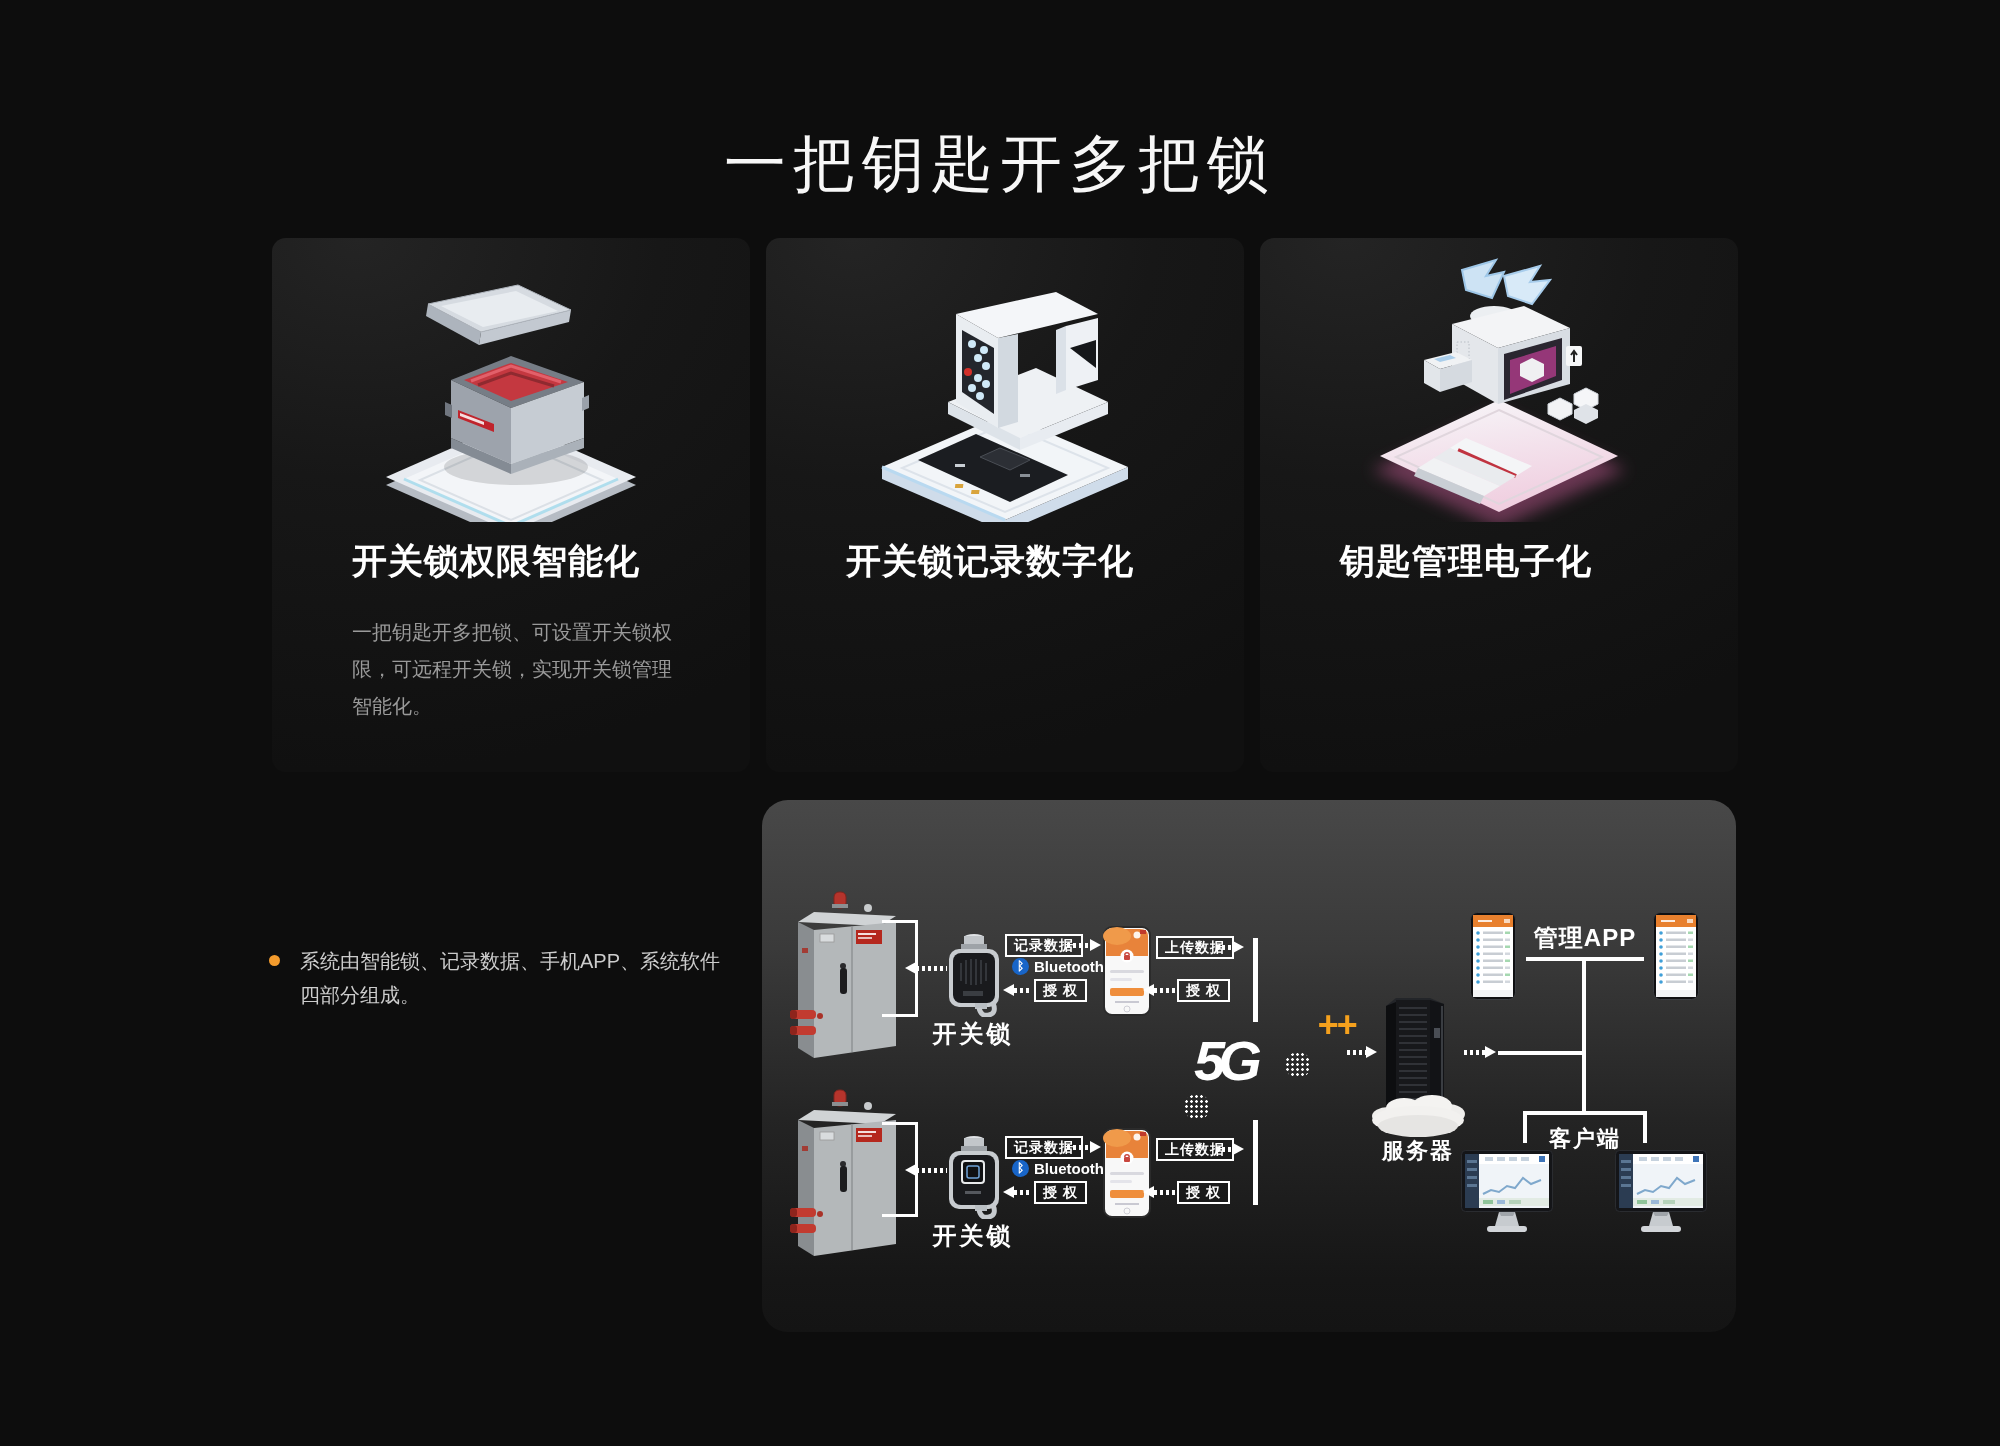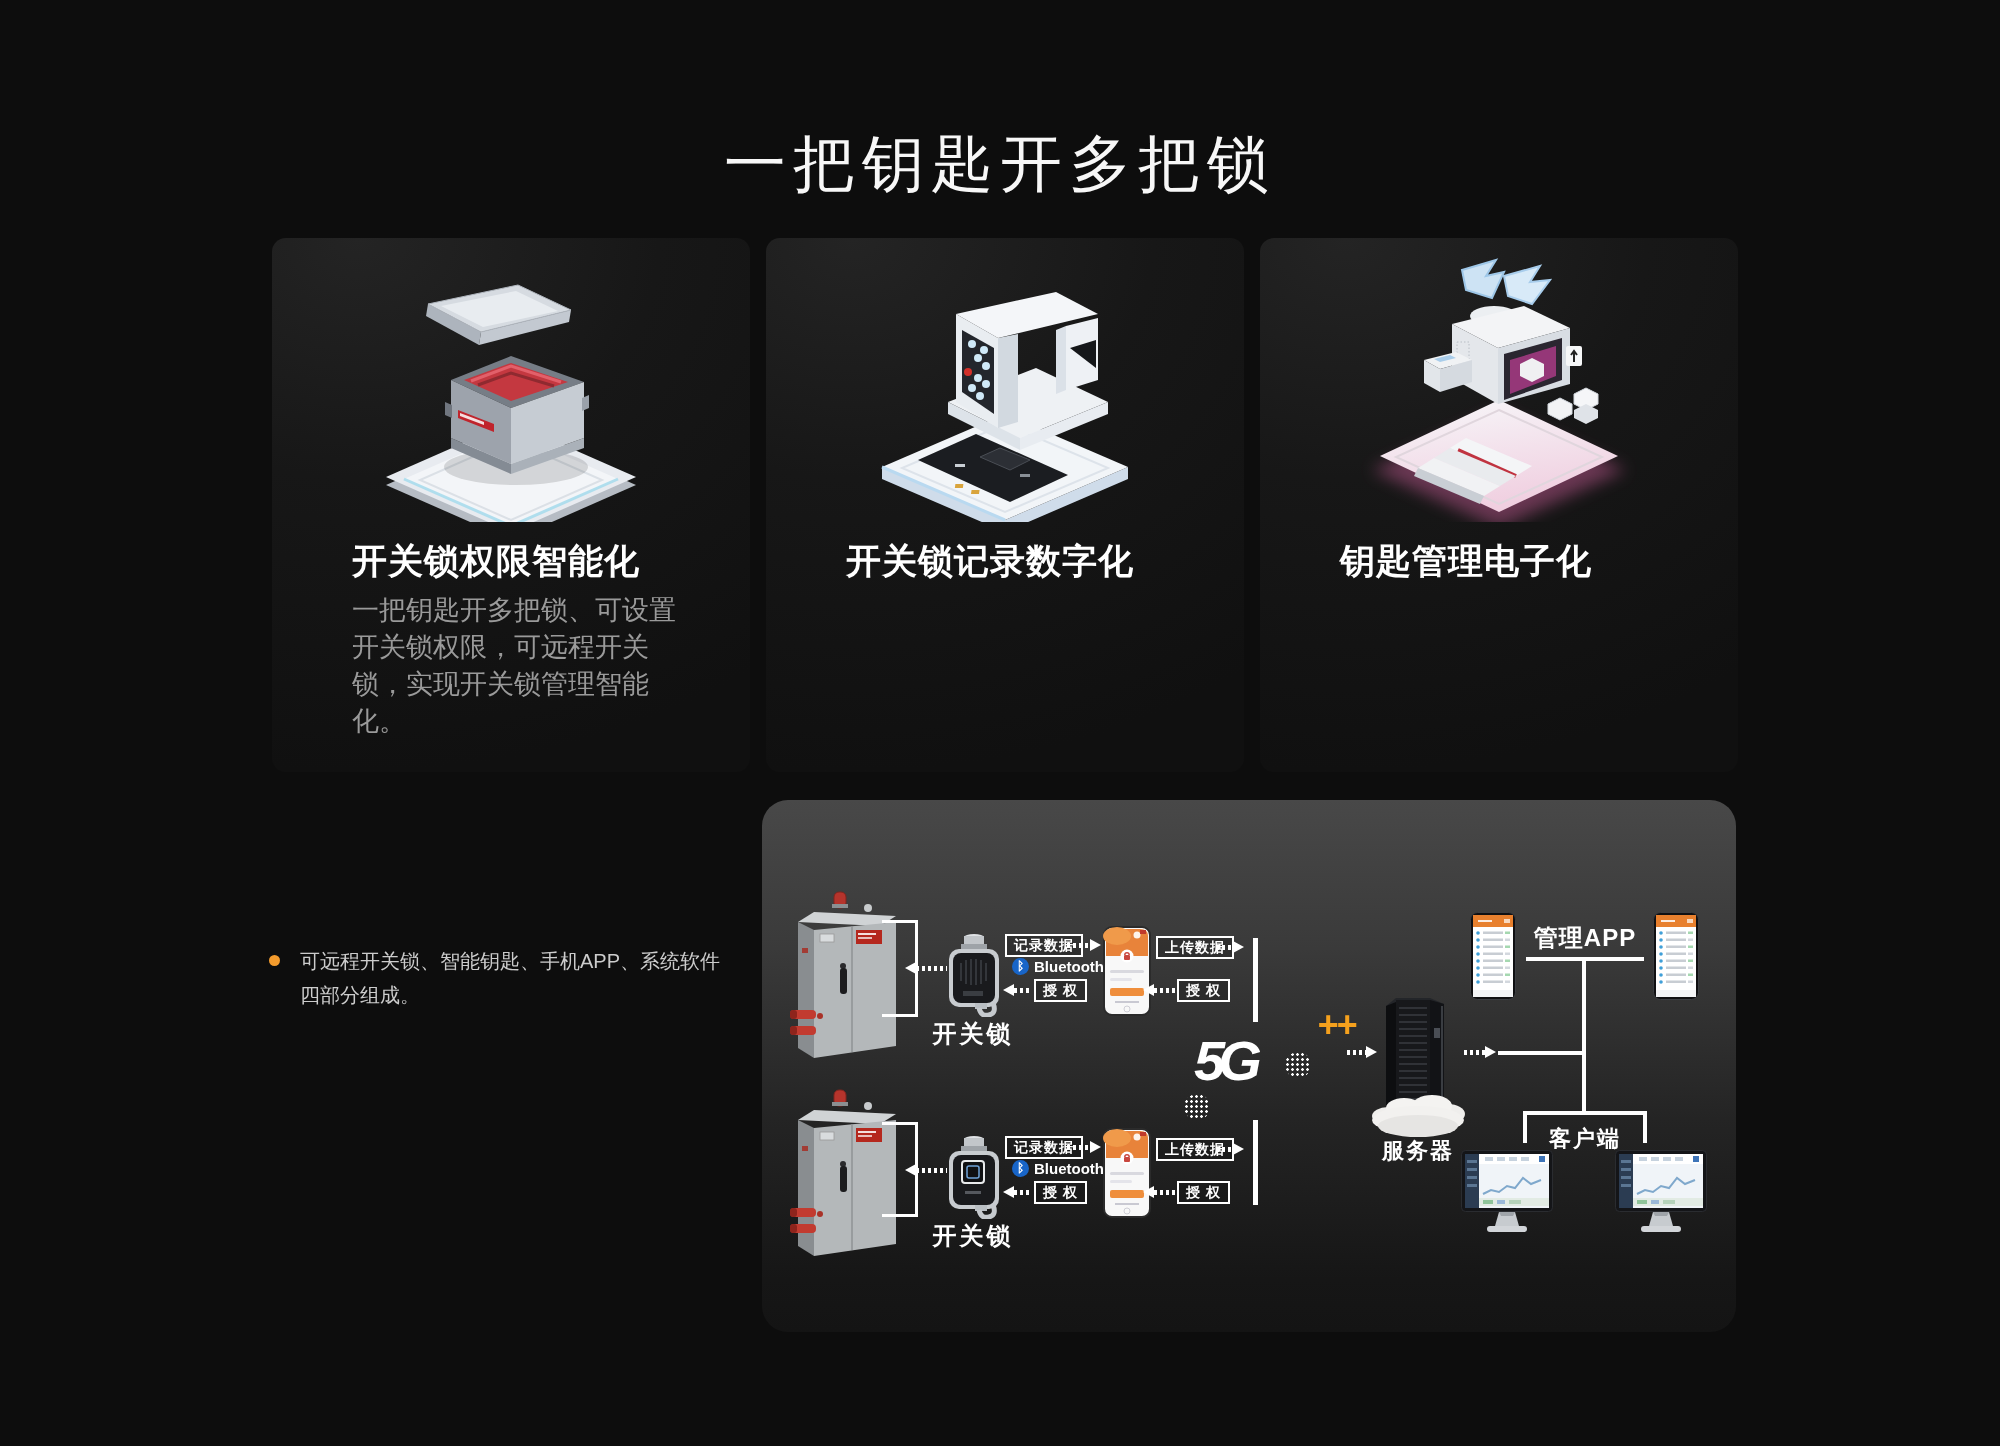--- a/index.html
+++ b/index.html
@@ -7,21 +7,21 @@
         font-family:"Liberation Sans","DejaVu Sans",sans-serif;}
   .page-title{position:absolute;top:80px;left:0;width:100%;text-align:center;
         font-size:62px;font-weight:500;color:#f7f7f7;letter-spacing:7px;}
   
   .card{position:absolute;top:238px;width:478px;height:534px;border-radius:14px;
         background:radial-gradient(140% 100% at 18% 0%,#242424 0%,#171717 45%,#101010 100%);}
   .card.c1{left:272px}.card.c2{left:766px}.card.c3{left:1260px}
   .card .illus{position:absolute;top:14px;left:50%;transform:translateX(-50%);}
   .card h2{position:absolute;top:300px;left:80px;margin:0;font-size:35px;font-weight:700;
         color:#ffffff;letter-spacing:1px;}
-  .card p{position:absolute;top:354px;left:80px;width:336px;margin:0;font-size:27px;
+  .card p{position:absolute;top:376px;left:80px;width:336px;margin:0;font-size:20px;
         line-height:37px;color:#9a9a9a;}
   
   .notes{position:absolute;left:262px;top:944px;width:492px;}
   .note{position:relative;padding-left:38px;color:#cccccc;font-size:20px;line-height:34px;
         margin-bottom:44px;width:432px;}
   .note .dot{position:absolute;left:7px;top:11px;width:11px;height:11px;border-radius:50%;
         background:#f39b2d;}
   
   .panel{position:absolute;left:762px;top:800px;width:974px;height:532px;border-radius:26px;
         background:linear-gradient(180deg,#484848 0%,#3a3a3a 28%,#242424 60%,#161616 90%,#141414 100%);}
@@ -162,21 +162,21 @@
       <polygon points="206,146 218,152 218,162 206,168 194,162 194,152" fill="#f2f3f5" stroke="#d4d9df" stroke-width="1"></polygon>
       <polygon points="232,136 244,142 244,152 232,158 220,152 220,142" fill="#f5f6f8" stroke="#d4d9df" stroke-width="1"></polygon>
       <polygon points="232,152 244,158 244,166 232,172 220,166 220,158" fill="#dfe3e8"></polygon>
     </svg>
     <h2>钥匙管理电子化</h2>
   </div>
 
   <div class="notes">
     <div class="note">
       <span class="dot"></span>
-      <span>可远程开关锁、智能钥匙、手机APP、系统软件四部分组成。</span>
+      <span>系统由智能锁、记录数据、手机APP、系统软件四部分组成。</span>
     </div>
   </div>
 
   <div class="panel">
 
     <svg style="left:28px;top:90px" width="118" height="175" viewBox="0 0 118 175">
       <rect x="44" y="2" width="12" height="16" rx="5" fill="#b5342c" stroke="#7e241e"></rect>
       <rect x="42" y="14" width="16" height="4" fill="#8b8f92"></rect>
       <circle cx="78" cy="18" r="4" fill="#c8cbcd"></circle>
       <polygon points="8,32 24,22 106,26 90,36" fill="#d0d3d5"></polygon>

